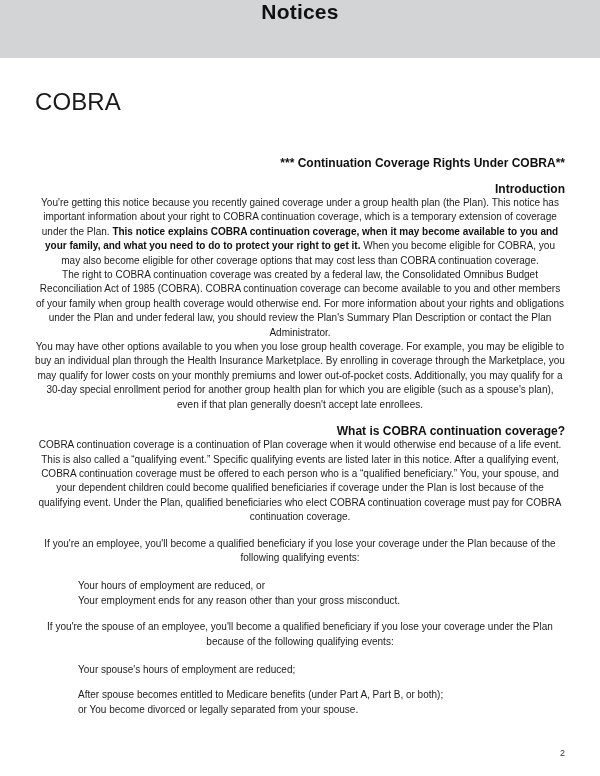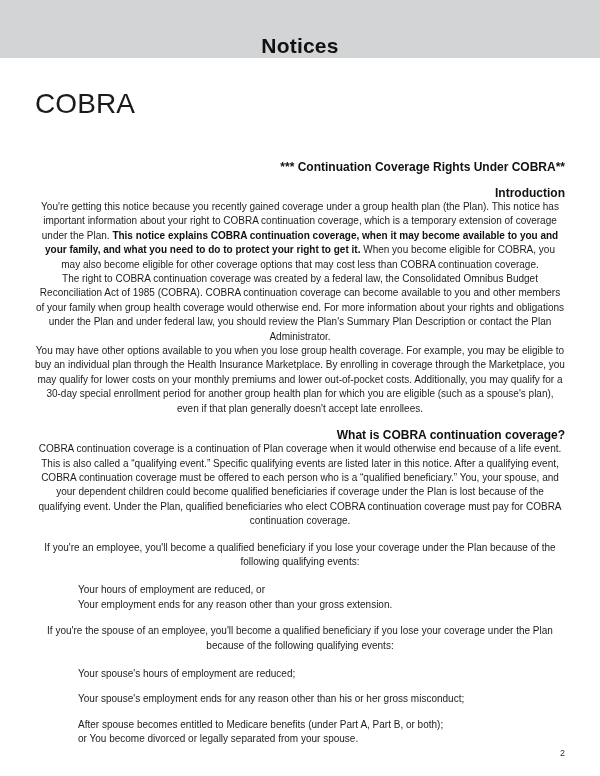--- a/index.html
+++ b/index.html
@@ -19,36 +19,36 @@
     width: 600px;
     height: 776px;
     position: relative;
     box-sizing: border-box;
   }
   .header-band {
     width: 600px;
     height: 58px;
     background: #d2d4d6;
     display: flex;
-    align-items: flex-end;
+    align-items: flex-start;
     justify-content: center;
     box-sizing: border-box;
   }
   .header-title {
     font-size: 21px;
     font-weight: bold;
     color: #111111;
     letter-spacing: 0.2px;
   }
   .content {
     padding: 0 35px;
     box-sizing: border-box;
   }
   .doc-title {
-    font-size: 28px;
+    font-size: 24px;
     font-weight: 400;
     color: #1a1a1a;
     margin: 30px 0 0 0;
     letter-spacing: 0.1px;
   }
   .section-heading {
     font-size: 12px;
     font-weight: bold;
     color: #111111;
     margin: 0;
@@ -126,29 +126,28 @@
 
     <div class="gap-section">
       <div class="section-heading">What is COBRA continuation coverage?</div>
       <p class="body-text tight"><span>COBRA continuation coverage is a continuation of Plan coverage when it would otherwise end because of a life event. This is also called a “qualifying event.” Specific qualifying events are listed later in this notice. After a qualifying event, COBRA continuation coverage must be offered to each person who is a “qualified beneficiary.” You, your spouse, and your dependent children could become qualified beneficiaries if coverage under the Plan is lost because of the qualifying event. Under the Plan, qualified beneficiaries who elect COBRA continuation coverage must pay for COBRA continuation coverage.</span></p>
     </div>
 
     <div class="gap-section">
       <p class="body-text tight">If you're an employee, you'll become a qualified beneficiary if you lose your coverage under the Plan because of the following qualifying events:</p>
       <ul class="indent-list list-block">
         <li class="indent-item">Your hours of employment are reduced, or</li>
-        <li class="indent-item">Your employment ends for any reason other than your gross extension.</li>
+        <li class="indent-item">Your employment ends for any reason other than your gross misconduct.</li>
       </ul>
     </div>
 
     <div class="gap-section">
       <p class="body-text tight">If you're the spouse of an employee, you'll become a qualified beneficiary if you lose your coverage under the Plan because of the following qualifying events:</p>
       <ul class="indent-list list-block">
         <li class="indent-item">Your spouse's hours of employment are reduced;</li>
-        <li class="indent-item spaced">Your spouse's employment ends for any reason other than his or her gross misconduct;</li>
         <li class="indent-item spaced">After spouse becomes entitled to Medicare benefits (under Part A, Part B, or both);</li>
         <li class="indent-item">or You become divorced or legally separated from your spouse.</li>
       </ul>
     </div>
 
   </div>
 
   <div class="page-number">2</div>
 
 </div>

